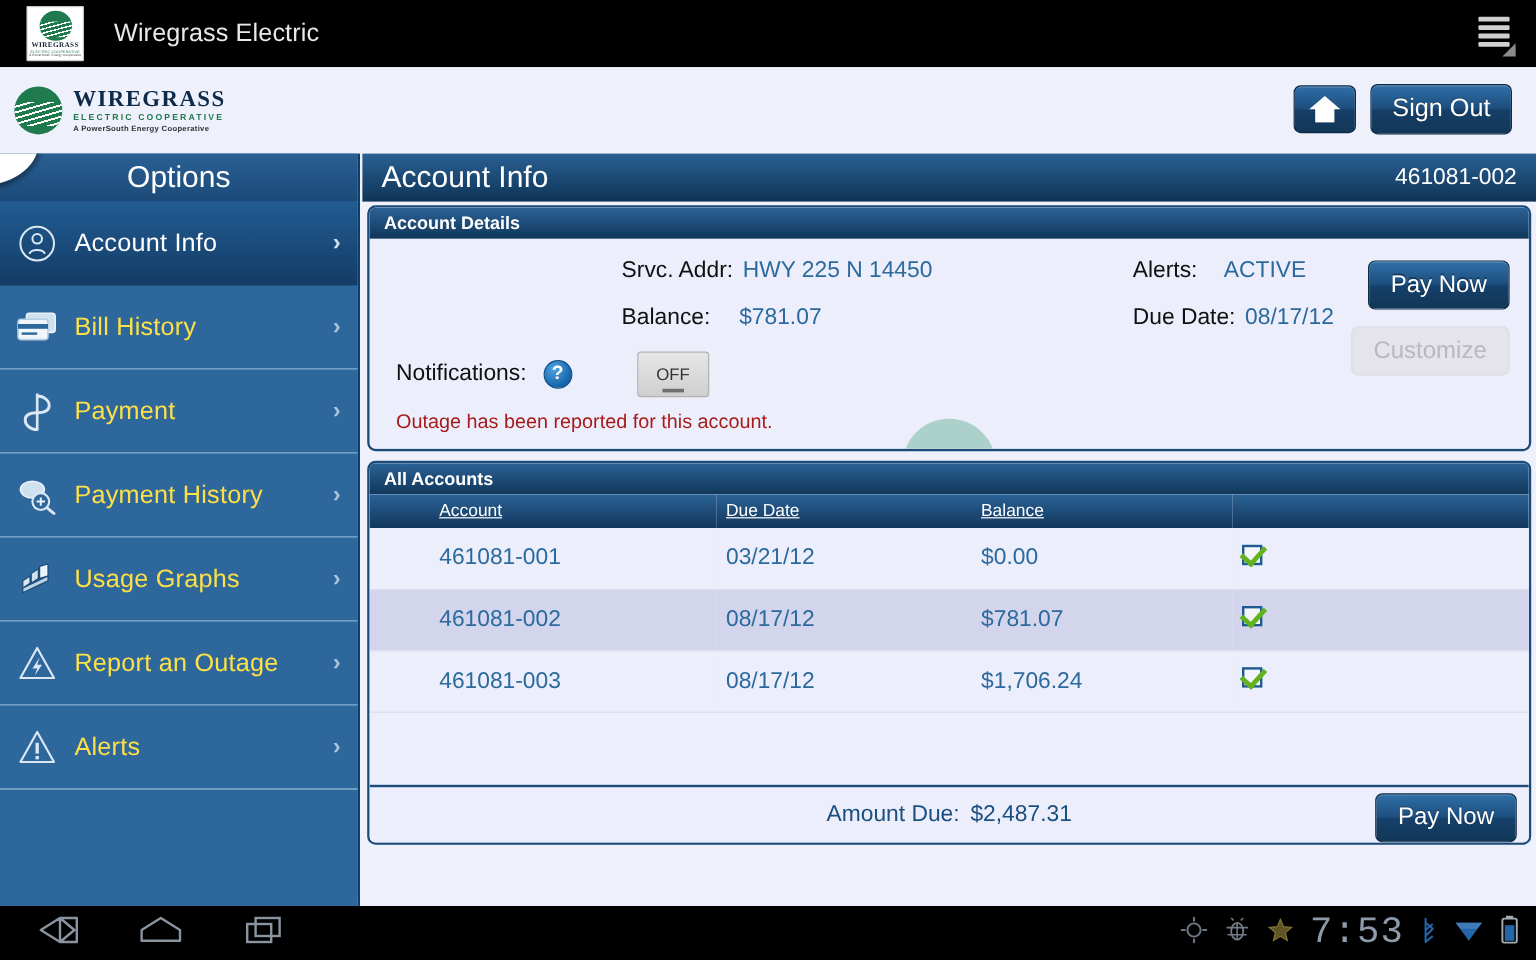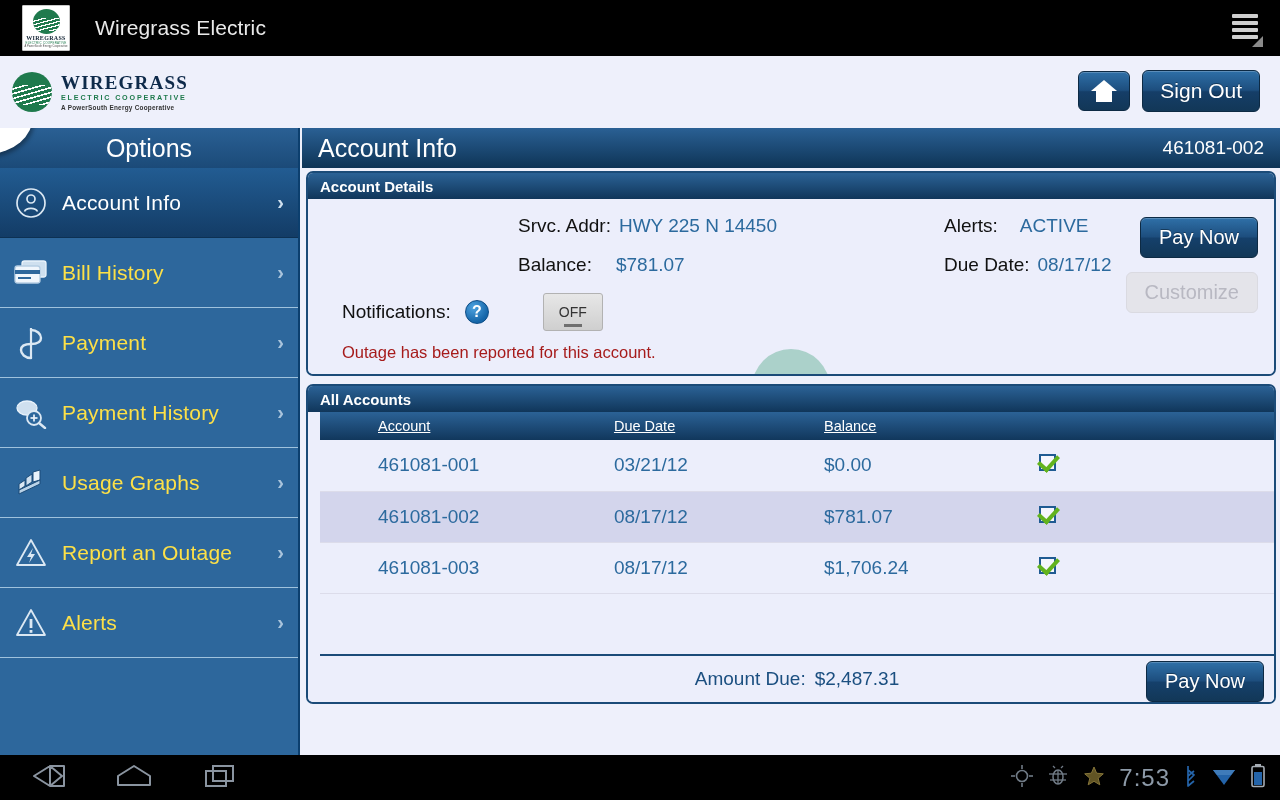--- a/index.html
+++ b/index.html
@@ -168,21 +168,21 @@
     margin: 3px 4px 0 4px;
     border: 2px solid #1b4b78; border-radius: 7px;
     background: #eceefb; overflow: hidden;
   }
   .panel-head {
     height: 26px;
     background: linear-gradient(to bottom,#2b6296 0%, #10365a 100%);
     color: #fff; font-size: 15px; font-weight: bold;
     display: flex; align-items: center; padding: 0 12px;
   }
-  .panel-body { position: relative; background: #eceefb; padding-left: 12px; }
+  .panel-body { position: relative; background: #eceefb; }
 
   
   .watermark {
     position: absolute; left: 50%; top: 150px; transform: translateX(-50%);
     width: 180px; pointer-events: none; z-index: 0; opacity: .95;
   }
   .wm-disc {
     width: 78px; height: 78px; border-radius: 50%;
     background: #a8cfc7; margin: 0 auto; position: relative; overflow: hidden;
   }
@@ -286,21 +286,21 @@
   .navbar {
     position: absolute; bottom: 0; left: 0; width: 1280px; height: 45px;
     background: #000; display: flex; align-items: center;
   }
   .nav-left { display: flex; align-items: center; gap: 44px; margin-left: 24px; }
   .nav-ic { opacity: .75; cursor: pointer; }
   .nav-right {
     position: absolute; right: 14px; display: flex; align-items: center; gap: 14px;
   }
   .sysclock {
-    font-family: Liberation Sans, sans-serif; font-size: 24px;
+    font-family: Liberation Mono, monospace; font-size: 31px;
     color: #8d9aa8; letter-spacing: 1px;
   }
   .sys-ic { opacity: .8; }
 </style>
 </head>
 <body>
 
 <div id="screen">
 
   <div class="app-bar">

